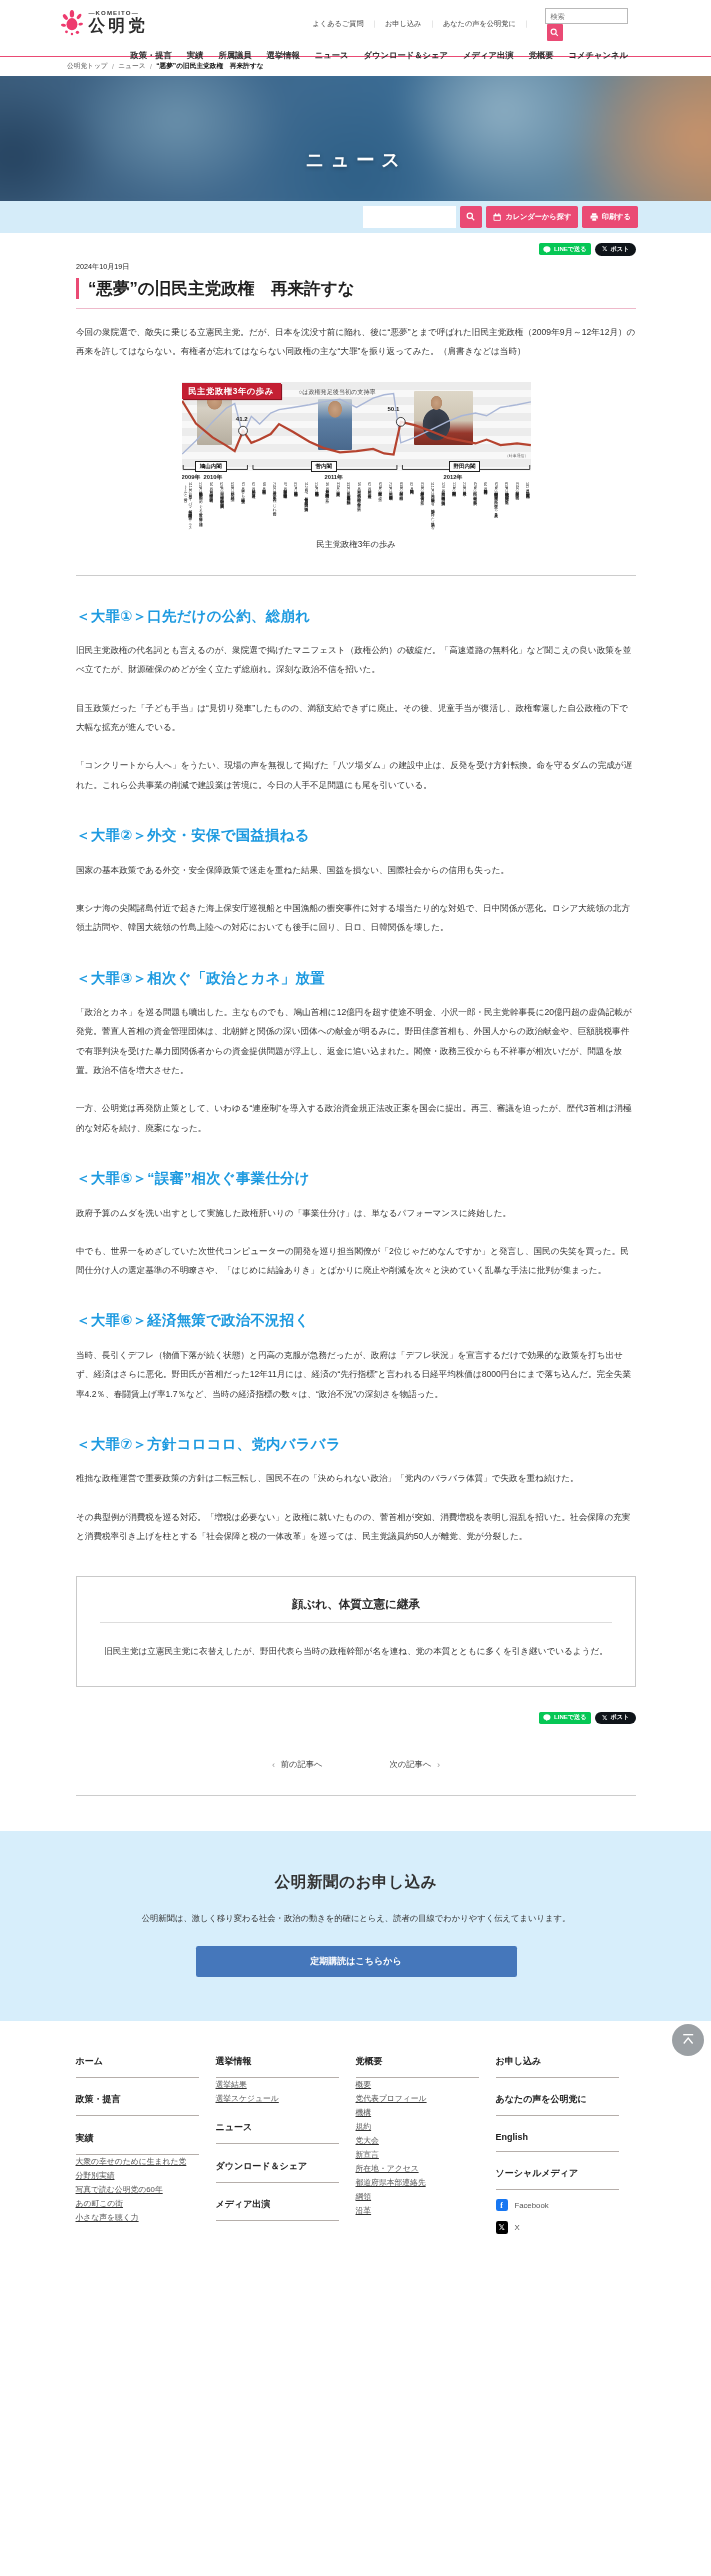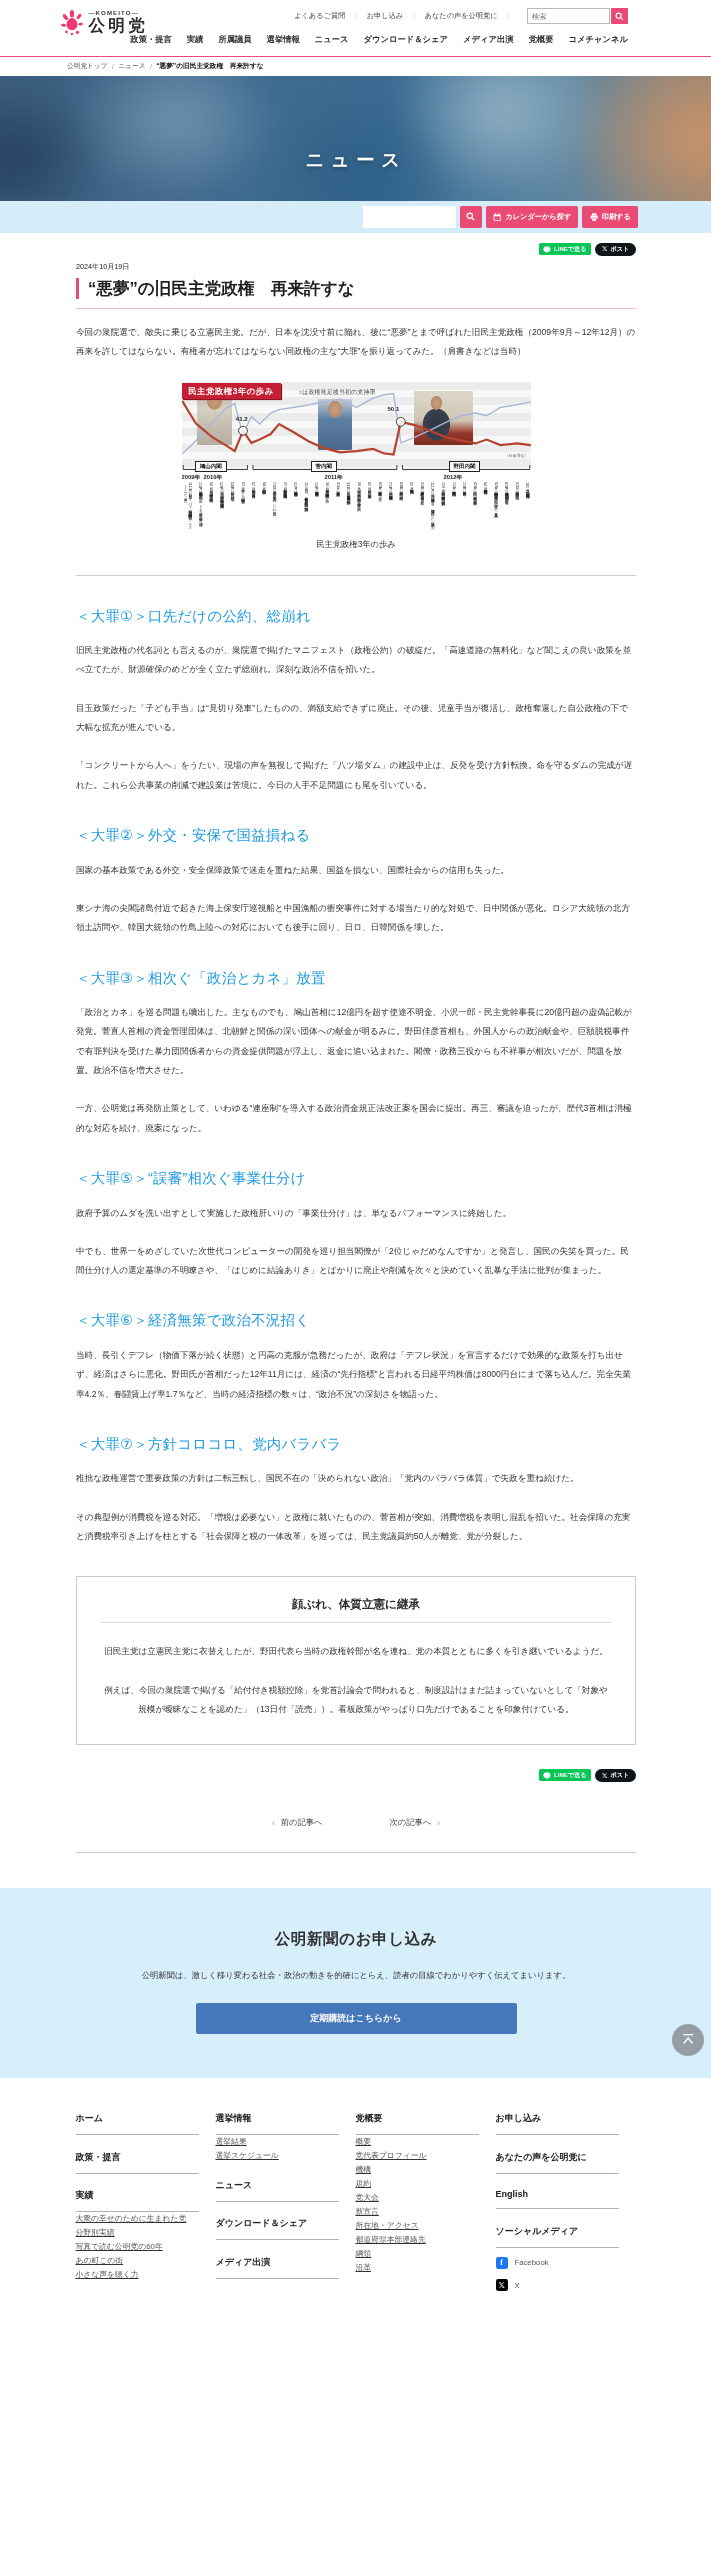--- a/index.html
+++ b/index.html
@@ -9,21 +9,21 @@
 
   
   .hdr { position:relative; height:57px; background:#fff; border-bottom:1.7px solid #ea4a74; }
   .hdr-inner { position:relative; height:100%; padding:0 84px; }
   .logo { position:absolute; left:61px; top:9px; display:flex; align-items:flex-start; gap:4.4px; }
   .logo-txt .en { font-size:6.1px; letter-spacing:1.1px; color:#3a3a3a; font-weight:bold; }
   .logo-txt .ja { font-size:16.6px; font-weight:bold; color:#2c2c2c; letter-spacing:3.3px; line-height:1.15; }
   .util { display:flex; justify-content:flex-end; align-items:center; padding-top:7.8px; font-size:7.2px; color:#444; }
   .util a { color:#444; text-decoration:none; }
   .util .sep { color:#c9c9c9; margin:0 7.2px; }
-  .hsearch { display:flex; margin-left:7.8px; }
+  .hsearch { display:flex; margin-left:7.8px;flex-direction:column; }
   .hsearch input { width:83px; height:16.6px; border:0.6px solid #b9b9b9; padding:0 4.4px; font-size:7.2px; color:#333; }
   .hsearch button { width:16.6px; height:16.6px; border:0; background:#ea4a74; border-radius:1.1px; margin-left:1.7px; display:flex; align-items:center; justify-content:center; cursor:pointer; }
   .mainnav { display:flex; justify-content:flex-end; gap:15px; margin-top:9.4px; font-size:8.3px; font-weight:bold; color:#333; }
   .mainnav a { color:#333; text-decoration:none; }
 
   
   .bc { height:19px; display:flex; align-items:center; padding:0 67px; font-size:6.7px; color:#666; background:#fff; }
   .bc a { color:#555; text-decoration:none; }
   .bc .sep { margin:0 4.4px; color:#999; }
   .bc .cur { color:#111; font-weight:bold; }
@@ -88,21 +88,21 @@
           font-size:5.5px; font-weight:bold; padding:0.6px 3.9px; }
   .fig-credit { position:absolute; right:2.2px; top:71px; font-size:3.9px; color:#666; z-index:7; }
   .years { position:absolute; left:0; top:91px; width:100%; height:7.8px; z-index:7; }
   .years span { position:absolute; font-size:5.8px; font-weight:bold; color:#222; }
   .events { position:absolute; left:1.1px; top:100px; width:347px; height:48px; display:flex;
             justify-content:space-between; overflow:hidden; z-index:7; }
   .events span { writing-mode:vertical-rl; font-size:3.7px; color:#222; line-height:1.25; max-height:48px; }
   .fig-cap { text-align:center; font-size:8.3px; color:#333; margin-top:7.8px; }
 
   .divider { border:0; border-top:0.6px solid #ccc; margin-top:24.4px; }
-  .sec-h { margin-top:31px; font-size:14.4px; font-weight:normal; color:#1d9ae0; letter-spacing:0.3px; }
+  .sec-h { margin-top:31px; font-size:14.4px; font-weight:bold; color:#1d9ae0; letter-spacing:0.3px; }
   .sec-body .a-p:first-child { margin-top:15.5px; }
 
   .quote-box { border:0.6px solid #c9c9c9; margin-top:30px; padding:20px 23px 24.4px;text-align:center; }
   .quote-box h3 { font-size:11.6px; font-weight:bold; color:#2c2c2c; }
   .quote-box .rule { border:0; border-top:0.6px solid #ddd; margin-top:10px; }
 
   .pager { display:flex; justify-content:center; gap:67px; margin-top:35px; font-size:8.3px; }
   .pager a { color:#444; text-decoration:none; display:flex; align-items:center; gap:5.5px; }
   .pager .arr { color:#999; font-size:9.4px; }
 
@@ -361,21 +361,20 @@
           <p class="a-p">稚拙な政権運営で重要政策の方針は二転三転し、国民不在の「決められない政治」「党内のバラバラ体質」で失政を重ね続けた。</p>
           <p class="a-p">その典型例が消費税を巡る対応。「増税は必要ない」と政権に就いたものの、菅首相が突如、消費増税を表明し混乱を招いた。社会保障の充実と消費税率引き上げを柱とする「社会保障と税の一体改革」を巡っては、民主党議員約50人が離党、党が分裂した。</p>
         </div>
     </section>
 
     <div class="quote-box">
       <h3>顔ぶれ、体質立憲に継承</h3>
       <hr class="rule">
       <div>
           <p class="a-p">旧民主党は立憲民主党に衣替えしたが、野田代表ら当時の政権幹部が名を連ね、党の本質とともに多くを引き継いでいるようだ。</p>
-          <p class="a-p">例えば、今回の衆院選で掲げる「給付付き税額控除」を党首討論会で問われると、制度設計はまだ詰まっていないとして「対象や規模が曖昧なことを認めた」（13日付「読売」）。看板政策がやっぱり口先だけであることを印象付けている。</p>
         </div>
     </div>
 
     <div class="share-row" style="margin-top:24.4px;">
       <button class="btn-line">
         <svg width="7.8" height="7.2" viewBox="0 0 14 13">
           <path d="M7 0.5C3.4 0.5 0.5 2.9 0.5 5.8c0 2.6 2.3 4.8 5.4 5.2l-0.3 2 2.3-1.6c3.4-0.1 5.6-2.6 5.6-5.6C13.5 2.9 10.6 0.5 7 0.5z" fill="#fff"></path>
         </svg>
         <span>LINEで送る</span>
       </button>

